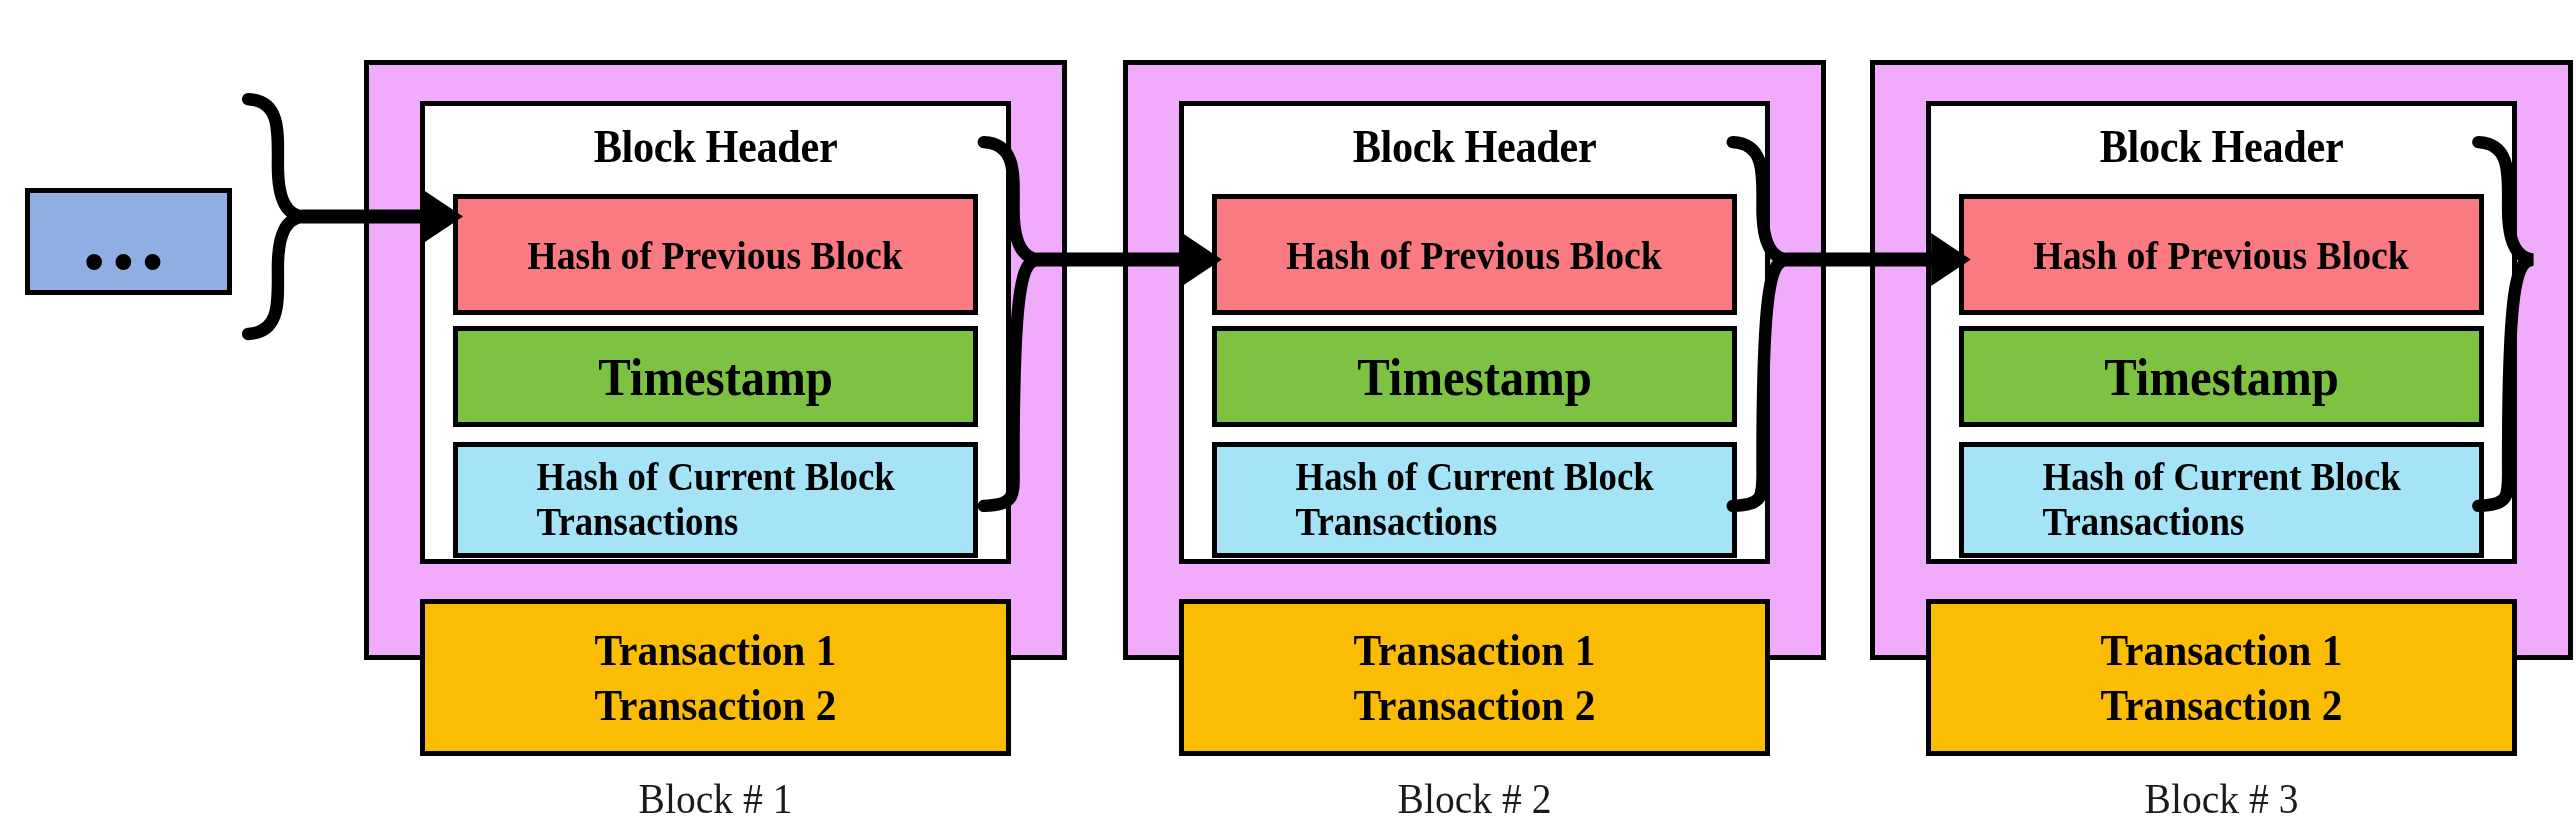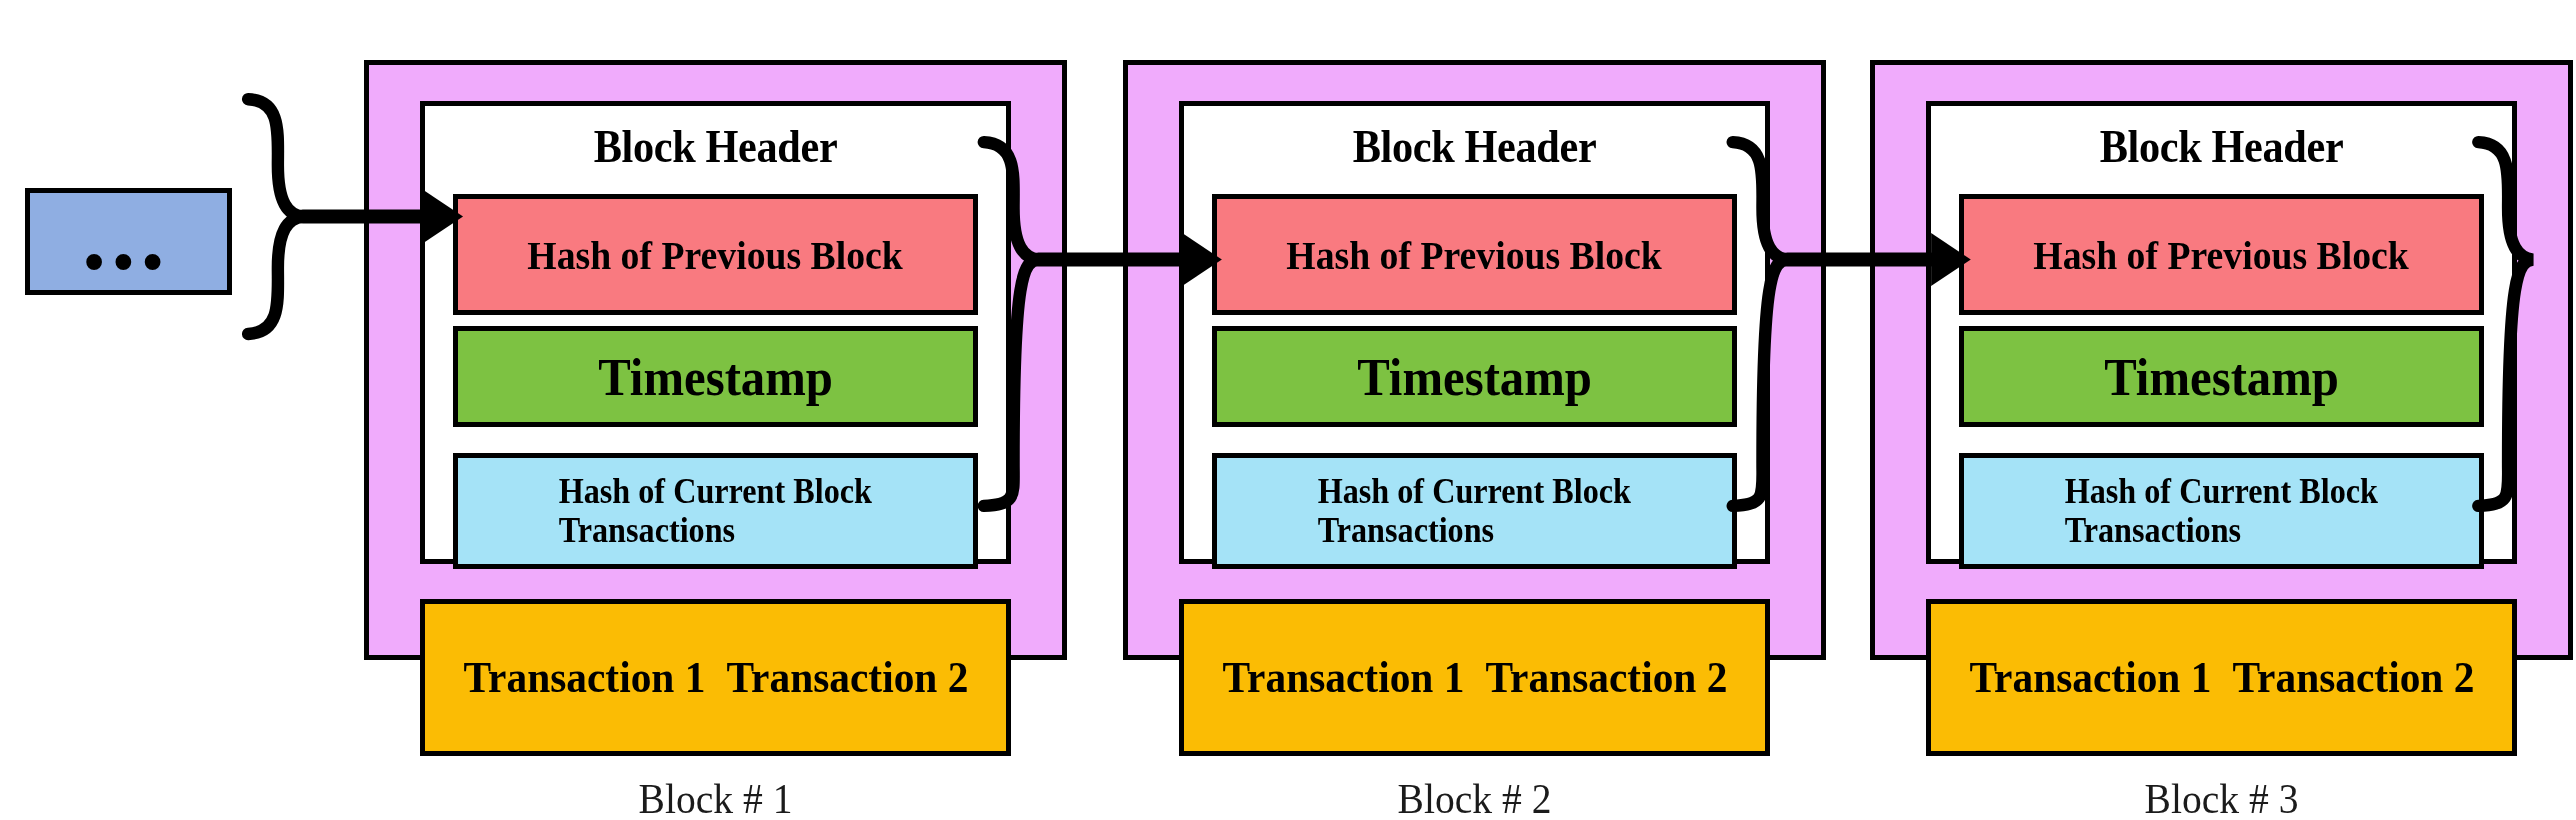--- a/index.html
+++ b/index.html
@@ -42,27 +42,27 @@
   }
 
   .field{
     position:absolute;left:28px;right:28px;
     border:5.8px solid #000000;box-sizing:border-box;
     display:flex;align-items:center;justify-content:center;
     color:#000000;font-weight:700;
   }
   .f-hashprev{top:88px;height:121px;background:#F97A80;font-size:41px;}
   .f-time{top:220px;height:101px;background:#7DC242;font-size:53px;}
-  .f-hashcur{top:347px;height:116px;background:#A5E3F7;font-size:35px;line-height:1.12;}
+  .f-hashcur{top:336px;height:116px;background:#A5E3F7;font-size:40px;line-height:1.12;}
   .field span{display:block;transform:scaleX(0.92);}
 
   .tx-box{
     position:absolute;left:51px;right:51px;top:534px;height:157px;
     background:#FBBC04;border:5.8px solid #000000;box-sizing:border-box;
-    display:flex;flex-direction:row;align-items:center;justify-content:center;
+    display:flex;flex-direction:column;align-items:center;justify-content:center;
     color:#000000;font-weight:700;font-size:45px;line-height:1.22;
   }
   .tx-box span{display:block;transform:scaleX(0.92);}
 
   .block-label{
     position:absolute;left:0;right:0;top:709px;text-align:center;
     color:#1b1b1b;font-weight:400;font-size:43px;
     transform:scaleX(0.92);
   }
 

